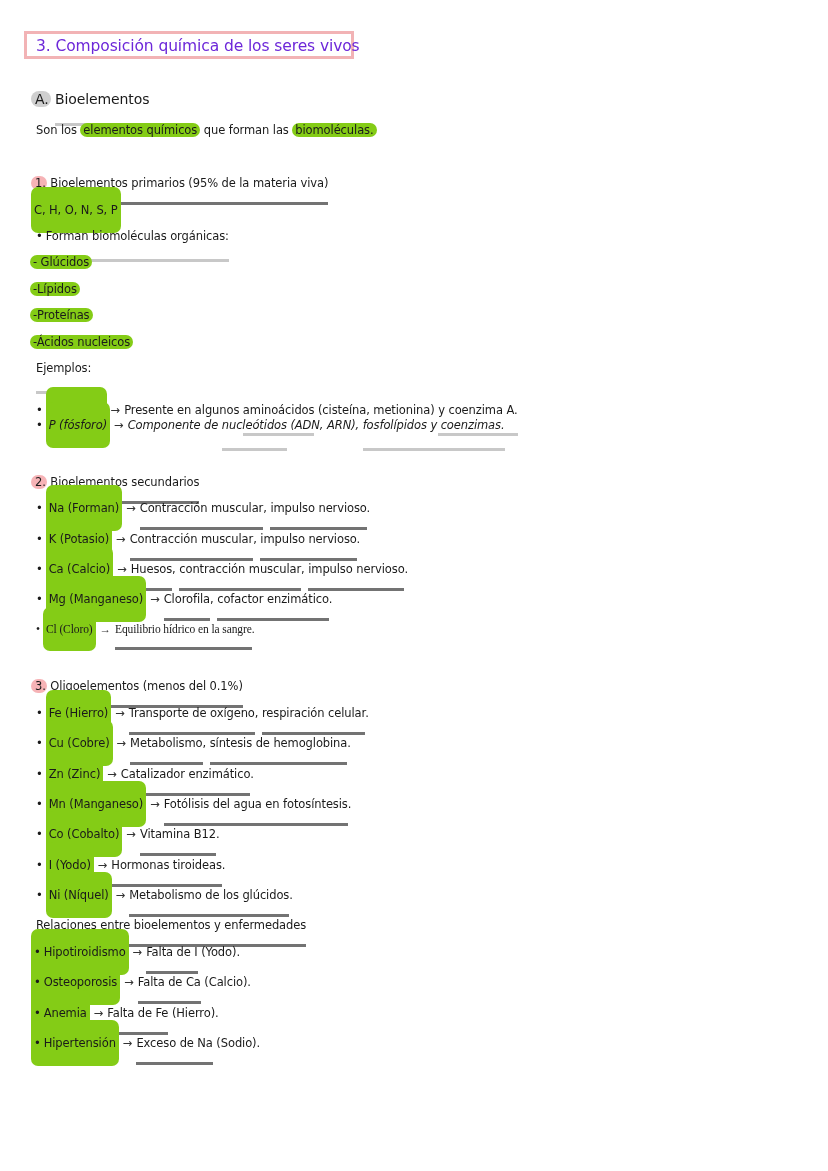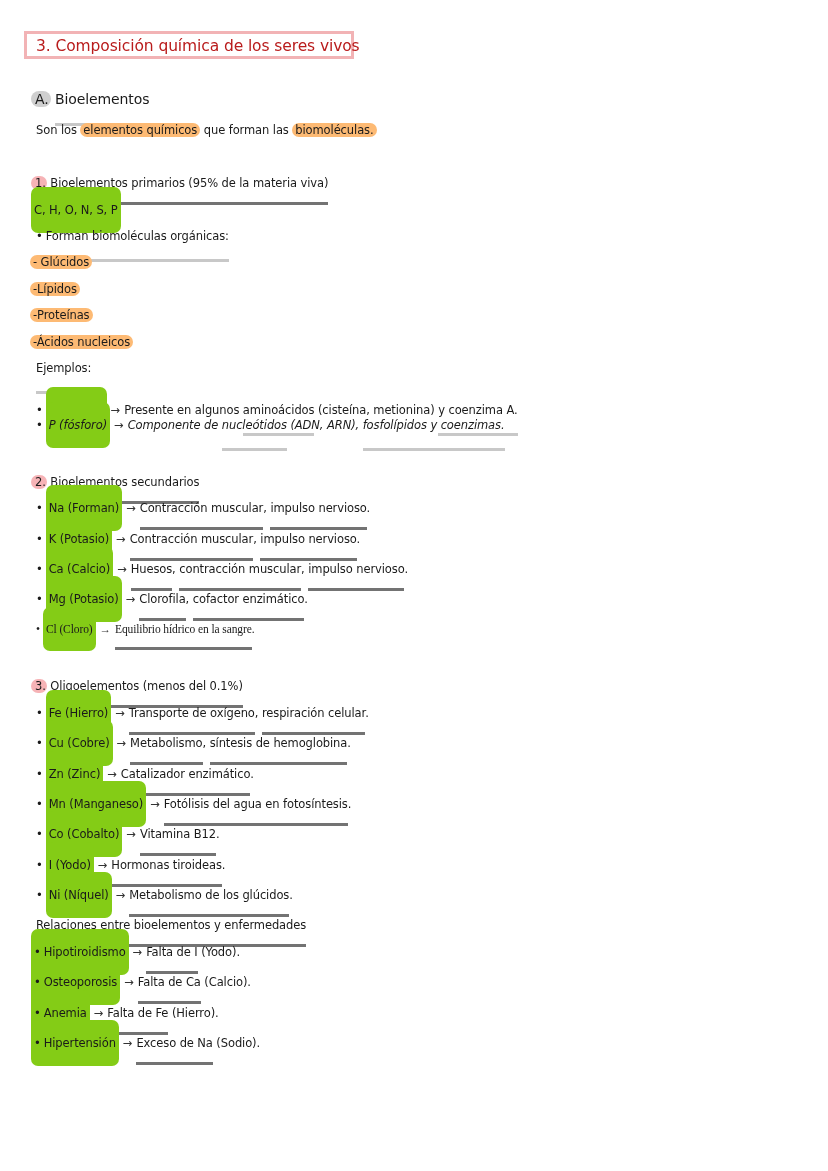--- a/index.html
+++ b/index.html
@@ -22,25 +22,25 @@
     .title-box {
       left: 24px; top: 31px;
       width: 330px; height: 28px;
       border: 3px solid #f2b3b5;
       background: #fff;
       box-sizing: border-box;
     }
     .title-text {
       left: 36px; top: 37px;
       font-size: 15.5px;
-      color: #b91c1c;
+      color: #6d28d9;
     }
 
     .hl-pink {
-      background: #fdba74;
+      background: #84cc16;
       border-radius: 7px;
       padding: 0 3px;
     }
     .hl-gray {
       background: #84cc16;
       border-radius: 7px;
       padding: 16px 3px;
     }
     .ul-pink {
       border-bottom: 3px solid #737373;
@@ -107,21 +107,21 @@
 </div>
 
 <div class="abs" style="left:31px; top:475px;">
   <span class="circle-pink">2.</span>
   <span class="ul-pink">Bioelementos secundarios</span>
 </div>
 <div id="secondary-list">
     <div class="abs" style="left: 36px; top: 501px;"><span class="bullet">•</span><span class="hl-gray">Na (Forman)</span><span class="arrow">→</span><span class="ul-pink">Contracción muscular</span><span>, </span><span class="ul-pink">impulso nervioso</span><span>.</span></div>
     <div class="abs" style="left: 36px; top: 532px;"><span class="bullet">•</span><span class="hl-gray">K (Potasio)</span><span class="arrow">→</span><span class="ul-pink">Contracción muscular</span><span>, </span><span class="ul-pink">impulso nervioso</span><span>.</span></div>
     <div class="abs" style="left: 36px; top: 562px;"><span class="bullet">•</span><span class="hl-gray">Ca (Calcio)</span><span class="arrow">→</span><span class="ul-pink">Huesos</span><span>, </span><span class="ul-pink">contracción muscular</span><span>, </span><span class="ul-pink">impulso nervioso</span><span>.</span></div>
-    <div class="abs" style="left: 36px; top: 592px;"><span class="bullet">•</span><span class="hl-gray">Mg (Potasio)</span><span class="arrow">→</span><span class="ul-pink">Clorofila</span><span>, </span><span class="ul-pink">cofactor enzimático</span><span>.</span></div>
+    <div class="abs" style="left: 36px; top: 592px;"><span class="bullet">•</span><span class="hl-gray">Mg (Manganeso)</span><span class="arrow">→</span><span class="ul-pink">Clorofila</span><span>, </span><span class="ul-pink">cofactor enzimático</span><span>.</span></div>
     <div class="abs" style="left: 36px; top: 623px; font-family: Liberation Serif, serif;"><span class="bullet">•</span><span class="hl-gray">Cl (Cloro)</span><span class="arrow">→</span><span class="ul-pink">Equilibrio hídrico en la sangre</span><span>.</span></div>
   </div>
 
 <div class="abs" style="left:31px; top:679px;">
   <span class="circle-pink">3.</span>
   <span class="ul-pink">Oligoelementos (menos del 0.1%)</span>
 </div>
 <div id="trace-list">
     <div class="abs" style="left: 36px; top: 706px;"><span class="bullet">•</span><span class="hl-gray">Fe (Hierro)</span><span class="arrow">→</span><span class="ul-pink">Transporte de oxígeno</span><span>, </span><span class="ul-pink">respiración celular</span><span>.</span></div>
     <div class="abs" style="left: 36px; top: 736px;"><span class="bullet">•</span><span class="hl-gray">Cu (Cobre)</span><span class="arrow">→</span><span class="ul-pink">Metabolismo</span><span>, </span><span class="ul-pink">síntesis de hemoglobina</span><span>.</span></div>

